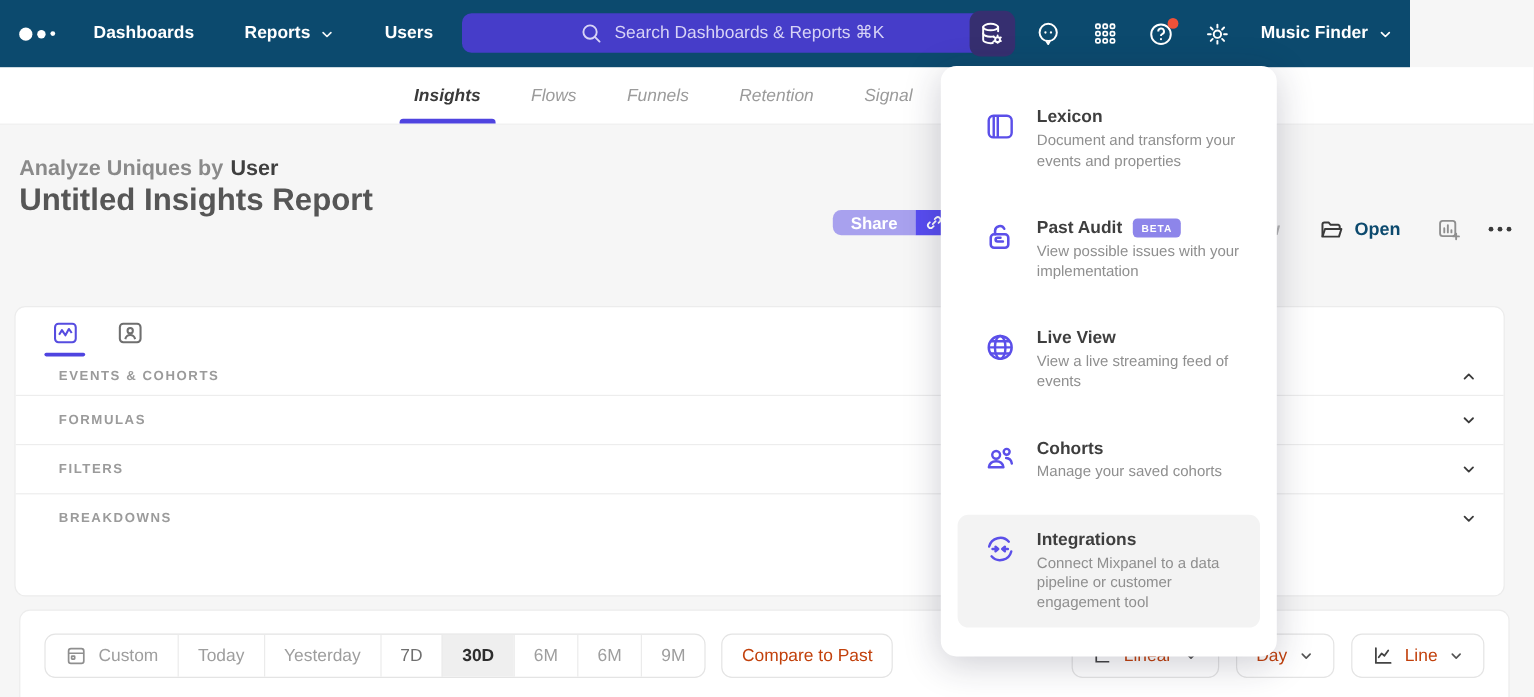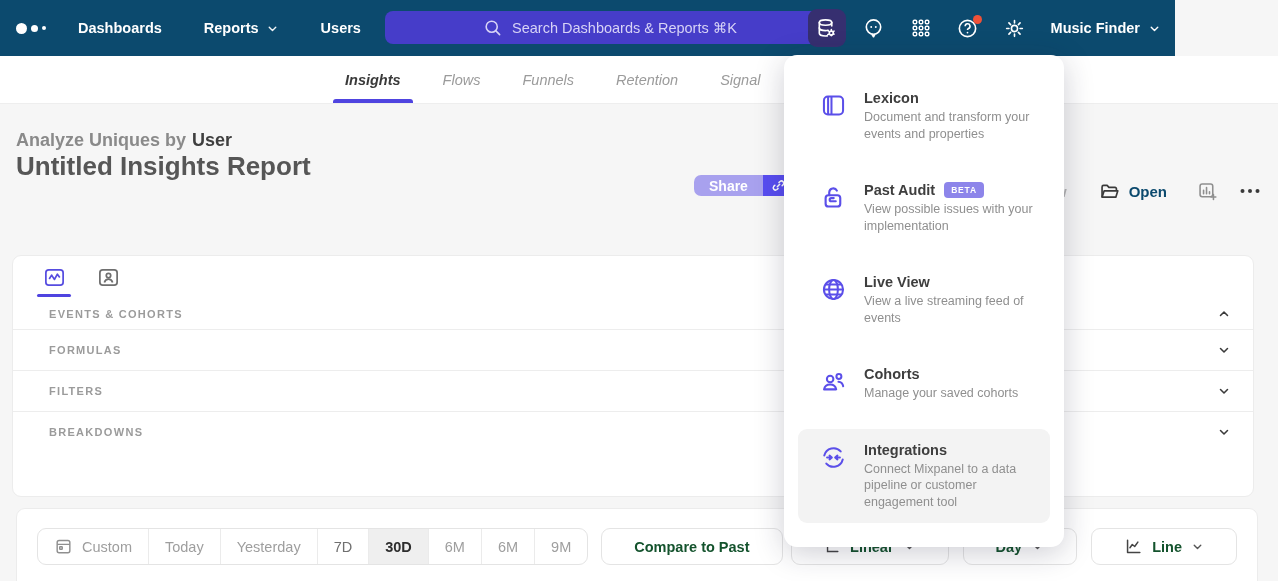--- a/index.html
+++ b/index.html
@@ -68,21 +68,21 @@
 
   
   .controls { left:16px; top:508px; width:1242px; height:92px; display:flex; align-items:flex-start; padding:19px 20px 0 20px; }
   .seg { display:flex; align-items:stretch; height:37px; border:1px solid #e4e4e4; border-radius:9px; overflow:hidden; background:#fff; }
   .seg-item { display:flex; align-items:center; gap:9px; padding:0 16px; font-size:14.5px; color:#9e9e9e;
               border-left:1px solid #ebebeb; cursor:pointer; white-space:nowrap; }
   .seg-item:first-child { border-left:none; }
   .seg-item.strong { color:#6f6f6f; }
   .seg-item.active { background:#efefef; color:#2d2d2d; font-weight:700; }
   .ctl-btn { display:flex; align-items:center; gap:9px; height:37px; border:1px solid #e4e4e4; border-radius:9px;
-             padding:0 32px; font-size:14.5px; font-weight:700; color:#14532d; background:#fff; cursor:pointer; white-space:nowrap; }
+             padding:0 16px; font-size:14.5px; font-weight:400; color:#c2410c; background:#fff; cursor:pointer; white-space:nowrap; }
   .compare { margin-left:13px; }
   .ctl-right { margin-left:auto; display:flex; gap:14px; }
   .chev-s { color:#555; display:flex; }
 
   
   .menu { position:absolute; left:784px; top:55px; width:280px; height:492px; background:#fff; border-radius:13px;
           box-shadow:0 6px 30px rgba(30,30,60,.22); z-index:20; padding:22px 14px; display:flex; flex-direction:column; }
   .menu-item { display:flex; gap:17px; padding:13px 8px 13px 22px; border-radius:9px; cursor:pointer; }
   .menu-item.highlight { background:#f3f3f3; }
   .menu-ic { color:#5b4fe9; flex:0 0 27px; display:flex; align-items:flex-start; padding-top:2px; }

